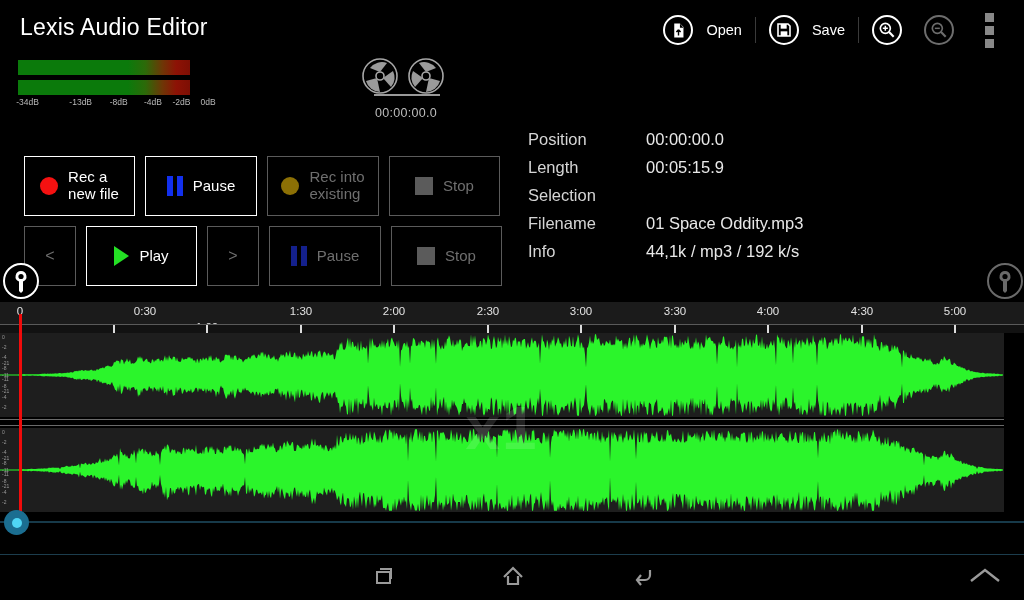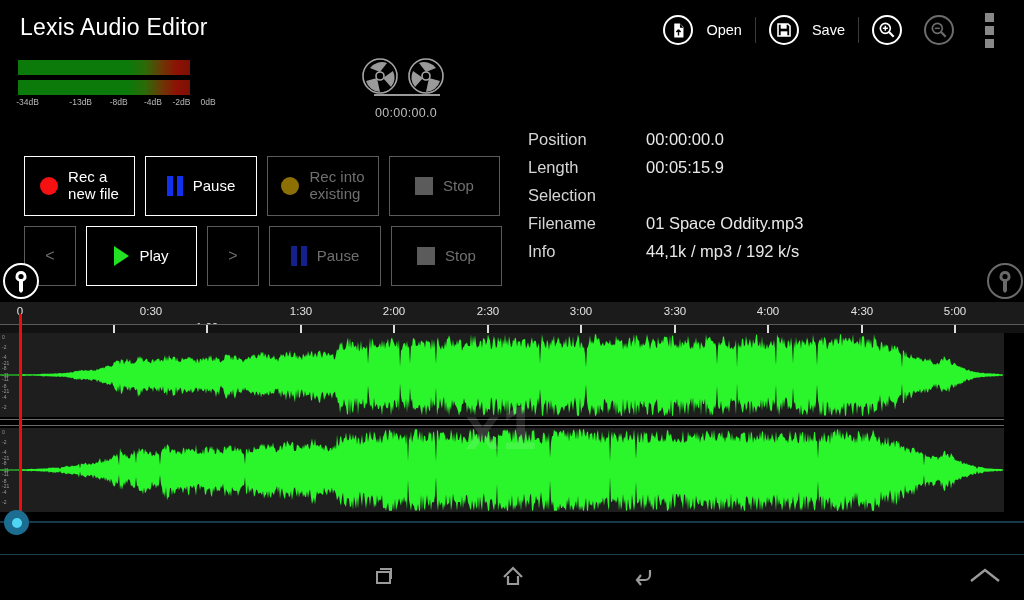--- a/index.html
+++ b/index.html
@@ -285,21 +285,21 @@
     <div class="pin r">
       <svg width="38" height="38" viewBox="0 0 38 38">
           <circle cx="19" cy="19" r="17" fill="#000" stroke="#6a6a6a" stroke-width="2"></circle>
           <path d="M19 9a5.5 5.5 0 0 0-2 10.6V29l2 2 2-2v-9.4A5.5 5.5 0 0 0 19 9z" fill="#6a6a6a"></path>
           <circle cx="19" cy="14.5" r="2.6" fill="#000"></circle>
         </svg>
     </div>
 
     <div class="ruler" id="ruler">
       <span class="zero">0</span>
-    <span class="tick-lab" style="left: 130px; padding-left: 42px;">0:30</span>
+    <span class="tick-lab" style="left: 124px; padding-left: 42px;">0:30</span>
         <span class="tick-lab" style="left: 207px; margin-top: 16px;">1:00</span>
         <span class="tick-lab" style="left: 301px;">1:30</span>
         <span class="tick-lab" style="left: 394px;">2:00</span>
         <span class="tick-lab" style="left: 488px;">2:30</span>
         <span class="tick-lab" style="left: 581px;">3:00</span>
         <span class="tick-lab" style="left: 675px;">3:30</span>
         <span class="tick-lab" style="left: 768px;">4:00</span>
         <span class="tick-lab" style="left: 862px;">4:30</span>
         <span class="tick-lab" style="left: 955px;">5:00</span>
       </div>

